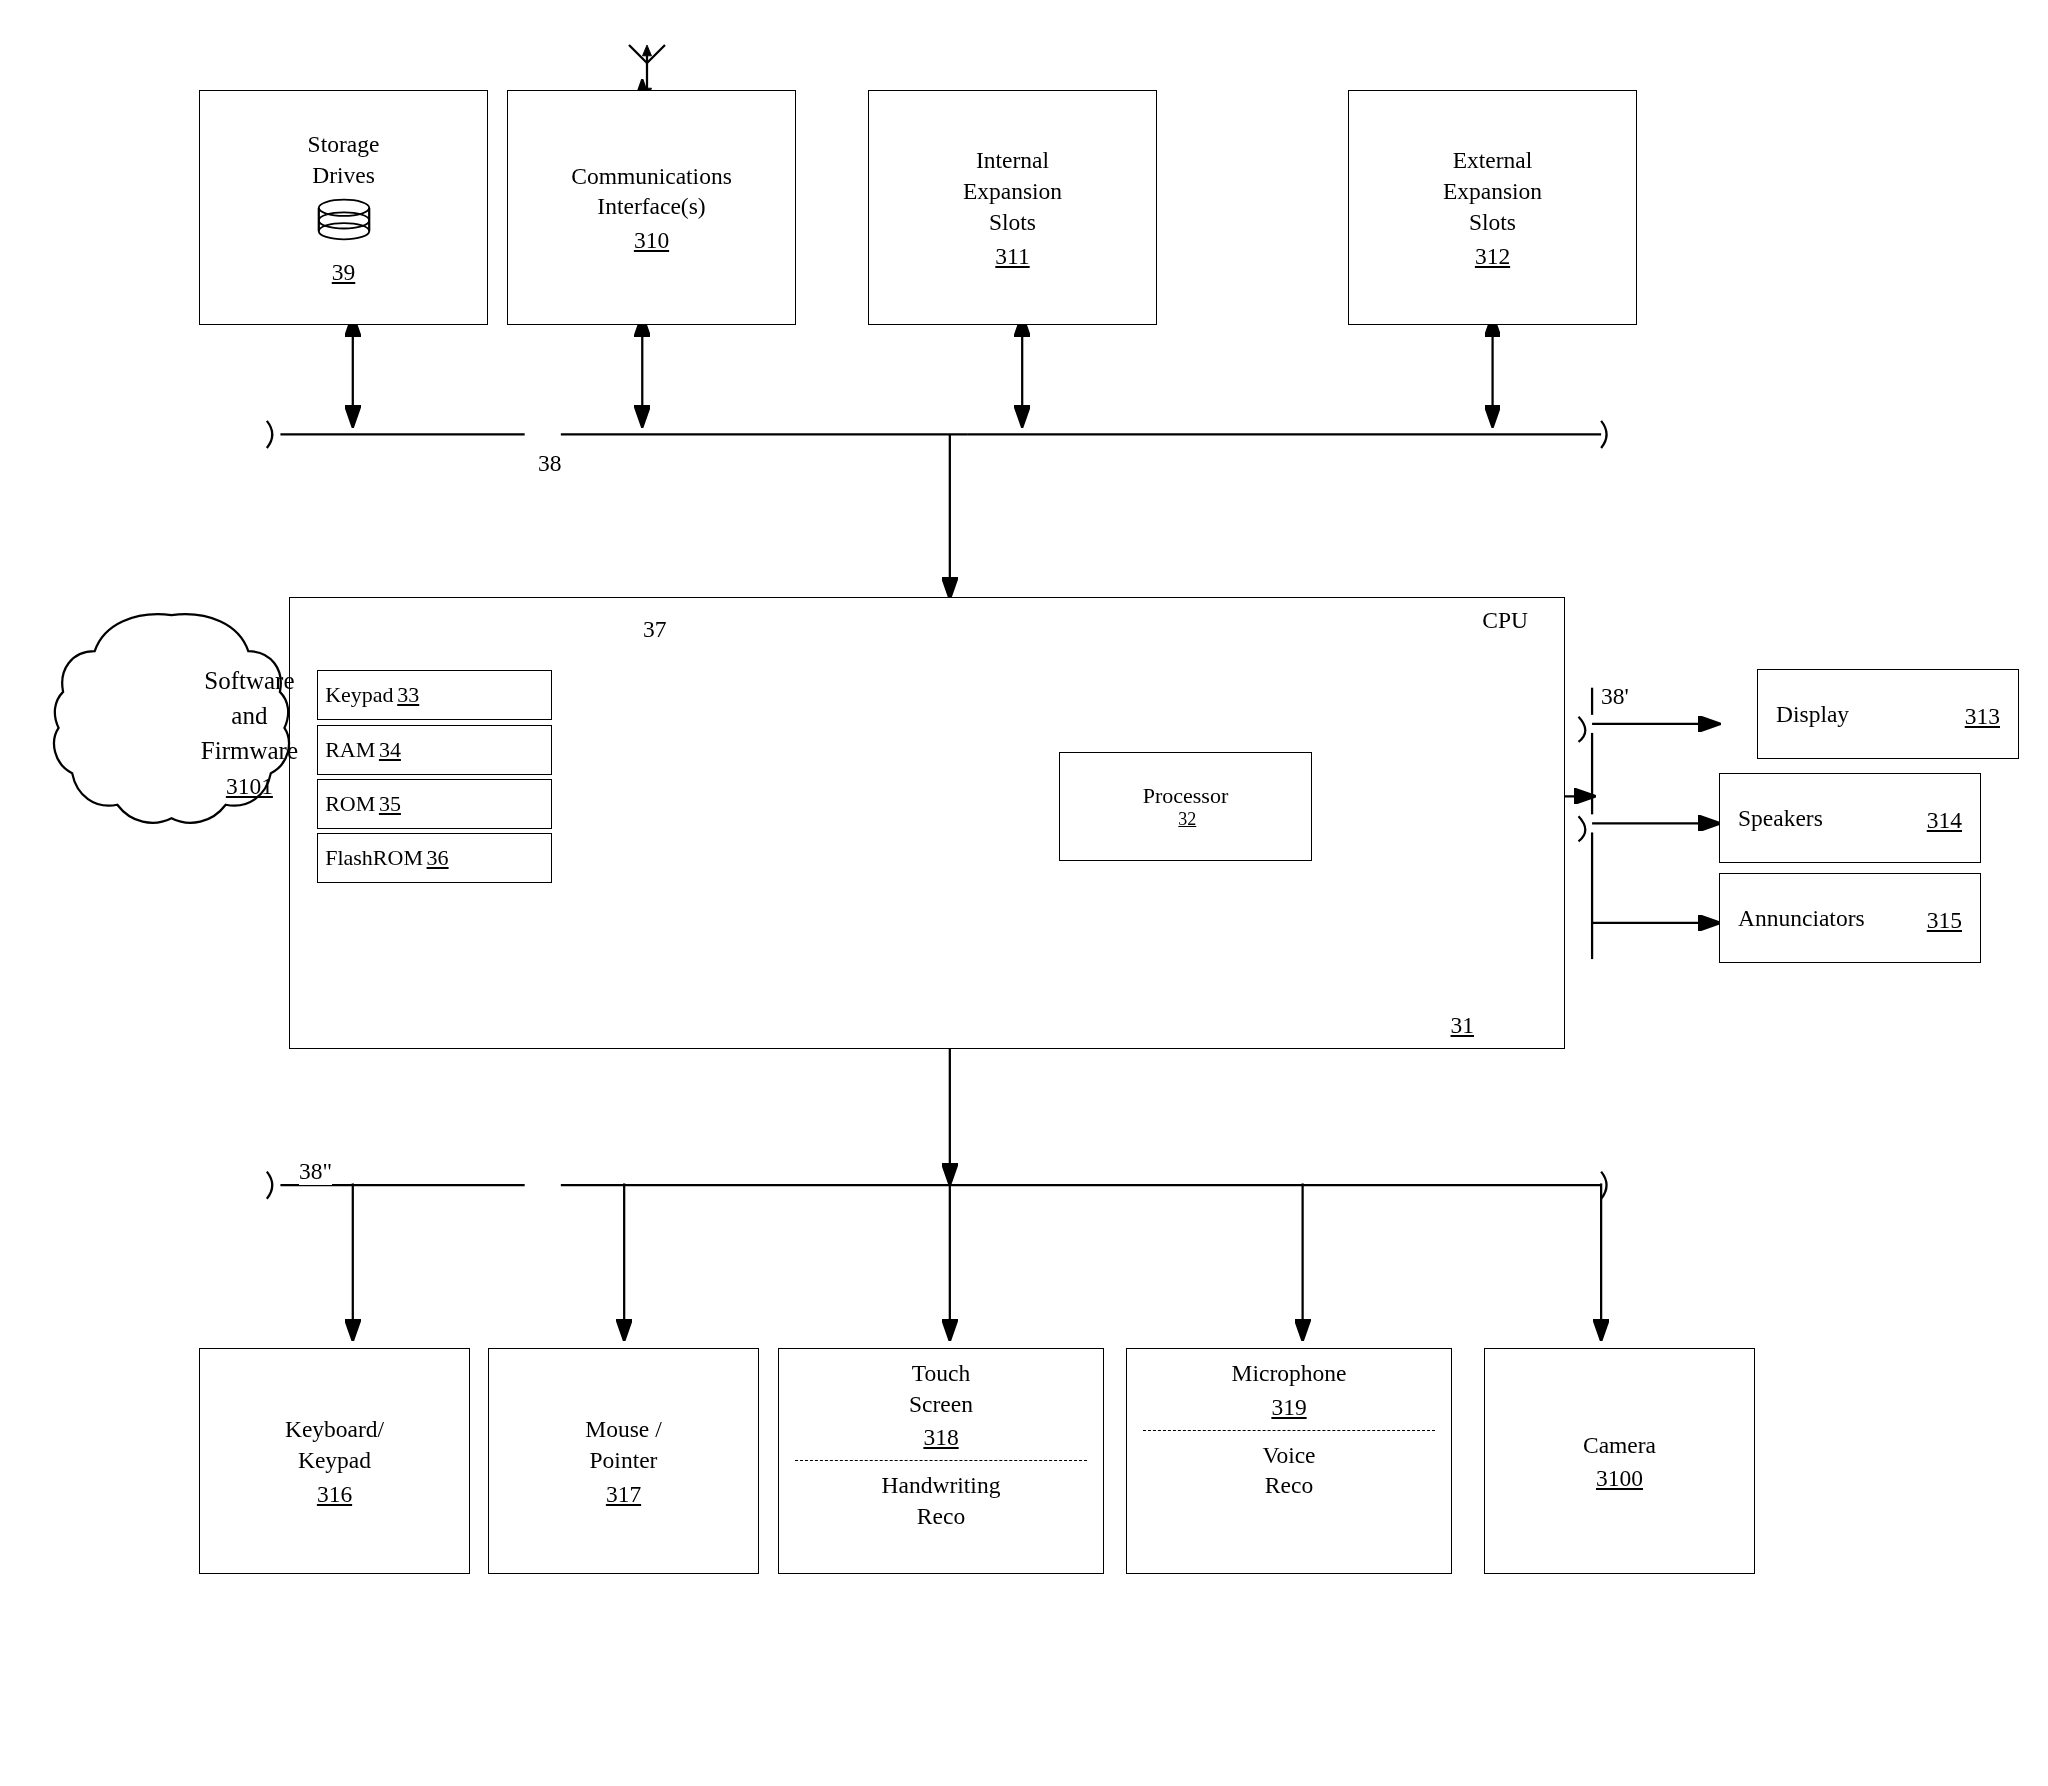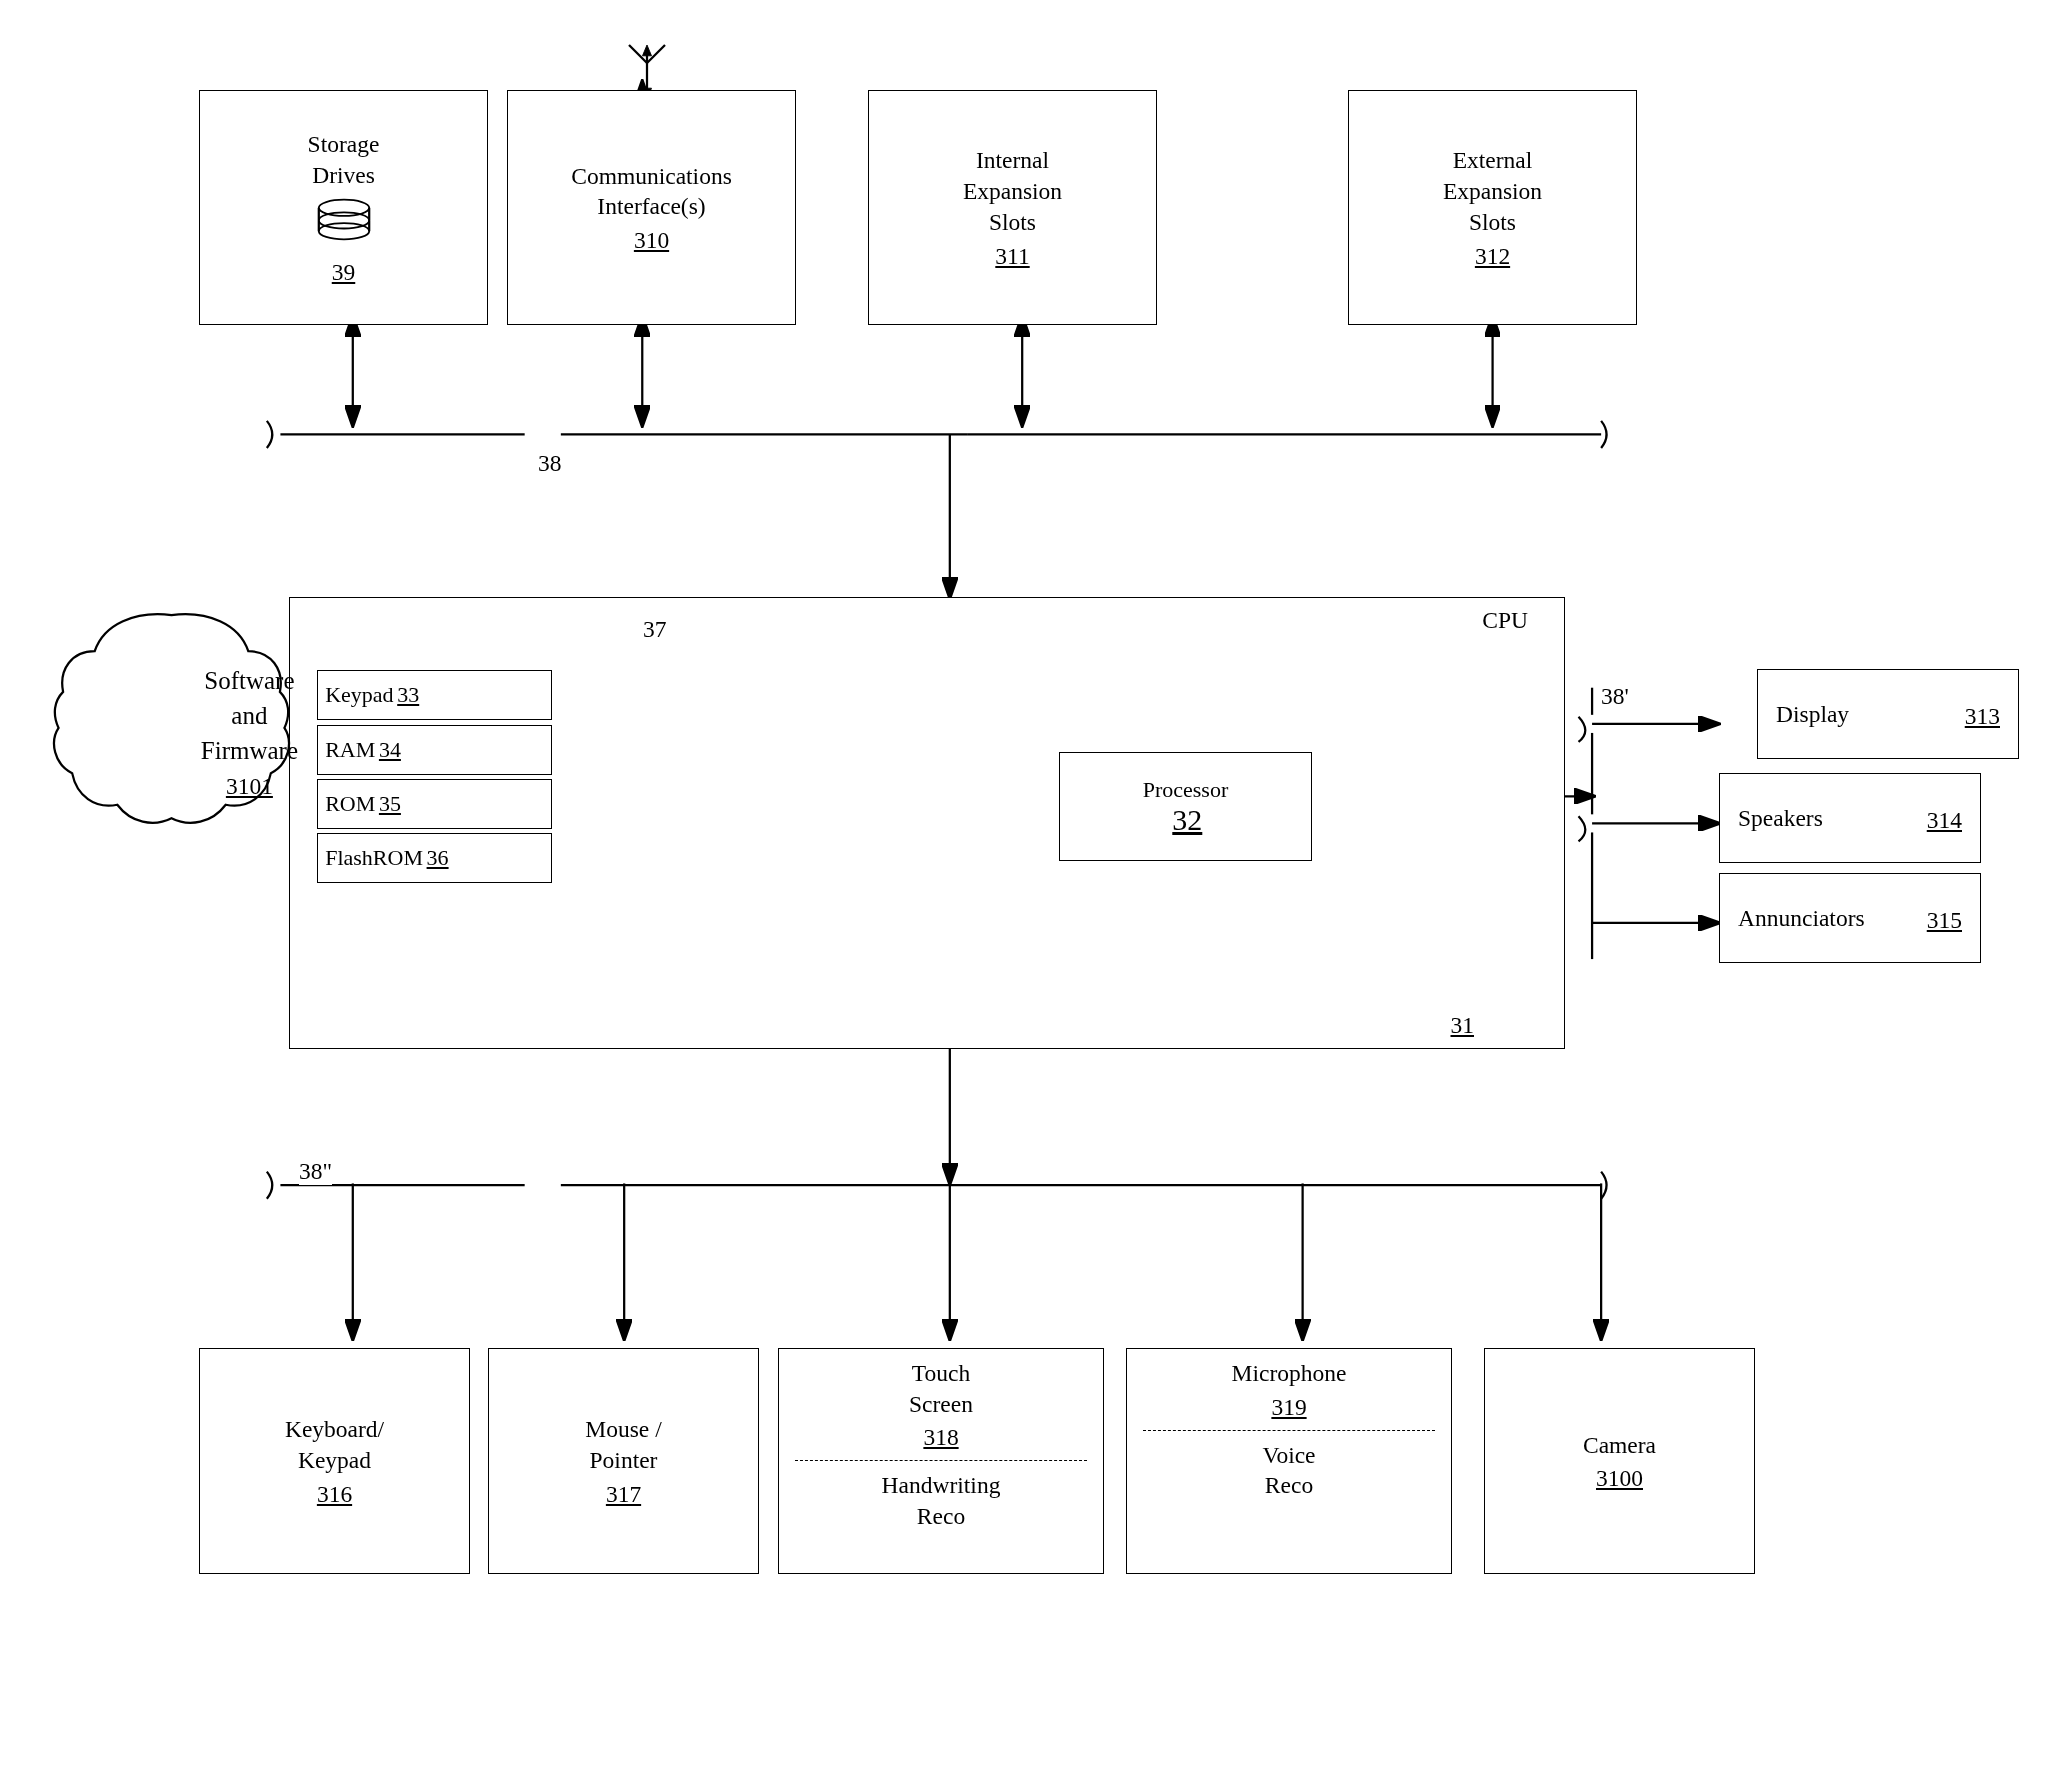--- a/index.html
+++ b/index.html
@@ -250,21 +250,21 @@
 
     <div class="inner-box" style="left:27px;top:235px;width:235px;height:50px;">
       <span>FlashROM</span>
       <span class="inner-num">36</span>
     </div>
 
     <div class="cpu-label" style="left:353px;top:18px;">37</div>
 
     <div class="inner-box" style="left:769px;top:154px;width:253px;height:109px;justify-content:center;flex-direction:column;">
       <span>Processor</span>
-      <span class="inner-num" style="font-size:30px;">32</span>
+      <span class="inner-num" style="font-size:18px;">32</span>
     </div>
 
   </div>
 
   <div class="arrow-label" style="left:1601px;top:683px;">38'</div>
 
   <div class="box" style="left:1719px;top:669px;width:262px;height:90px;flex-direction:row;justify-content:space-between;padding:0 18px;margin-left:38px;">
     <span class="box-label">Display</span>
     <span class="box-num">313</span>
   </div>

